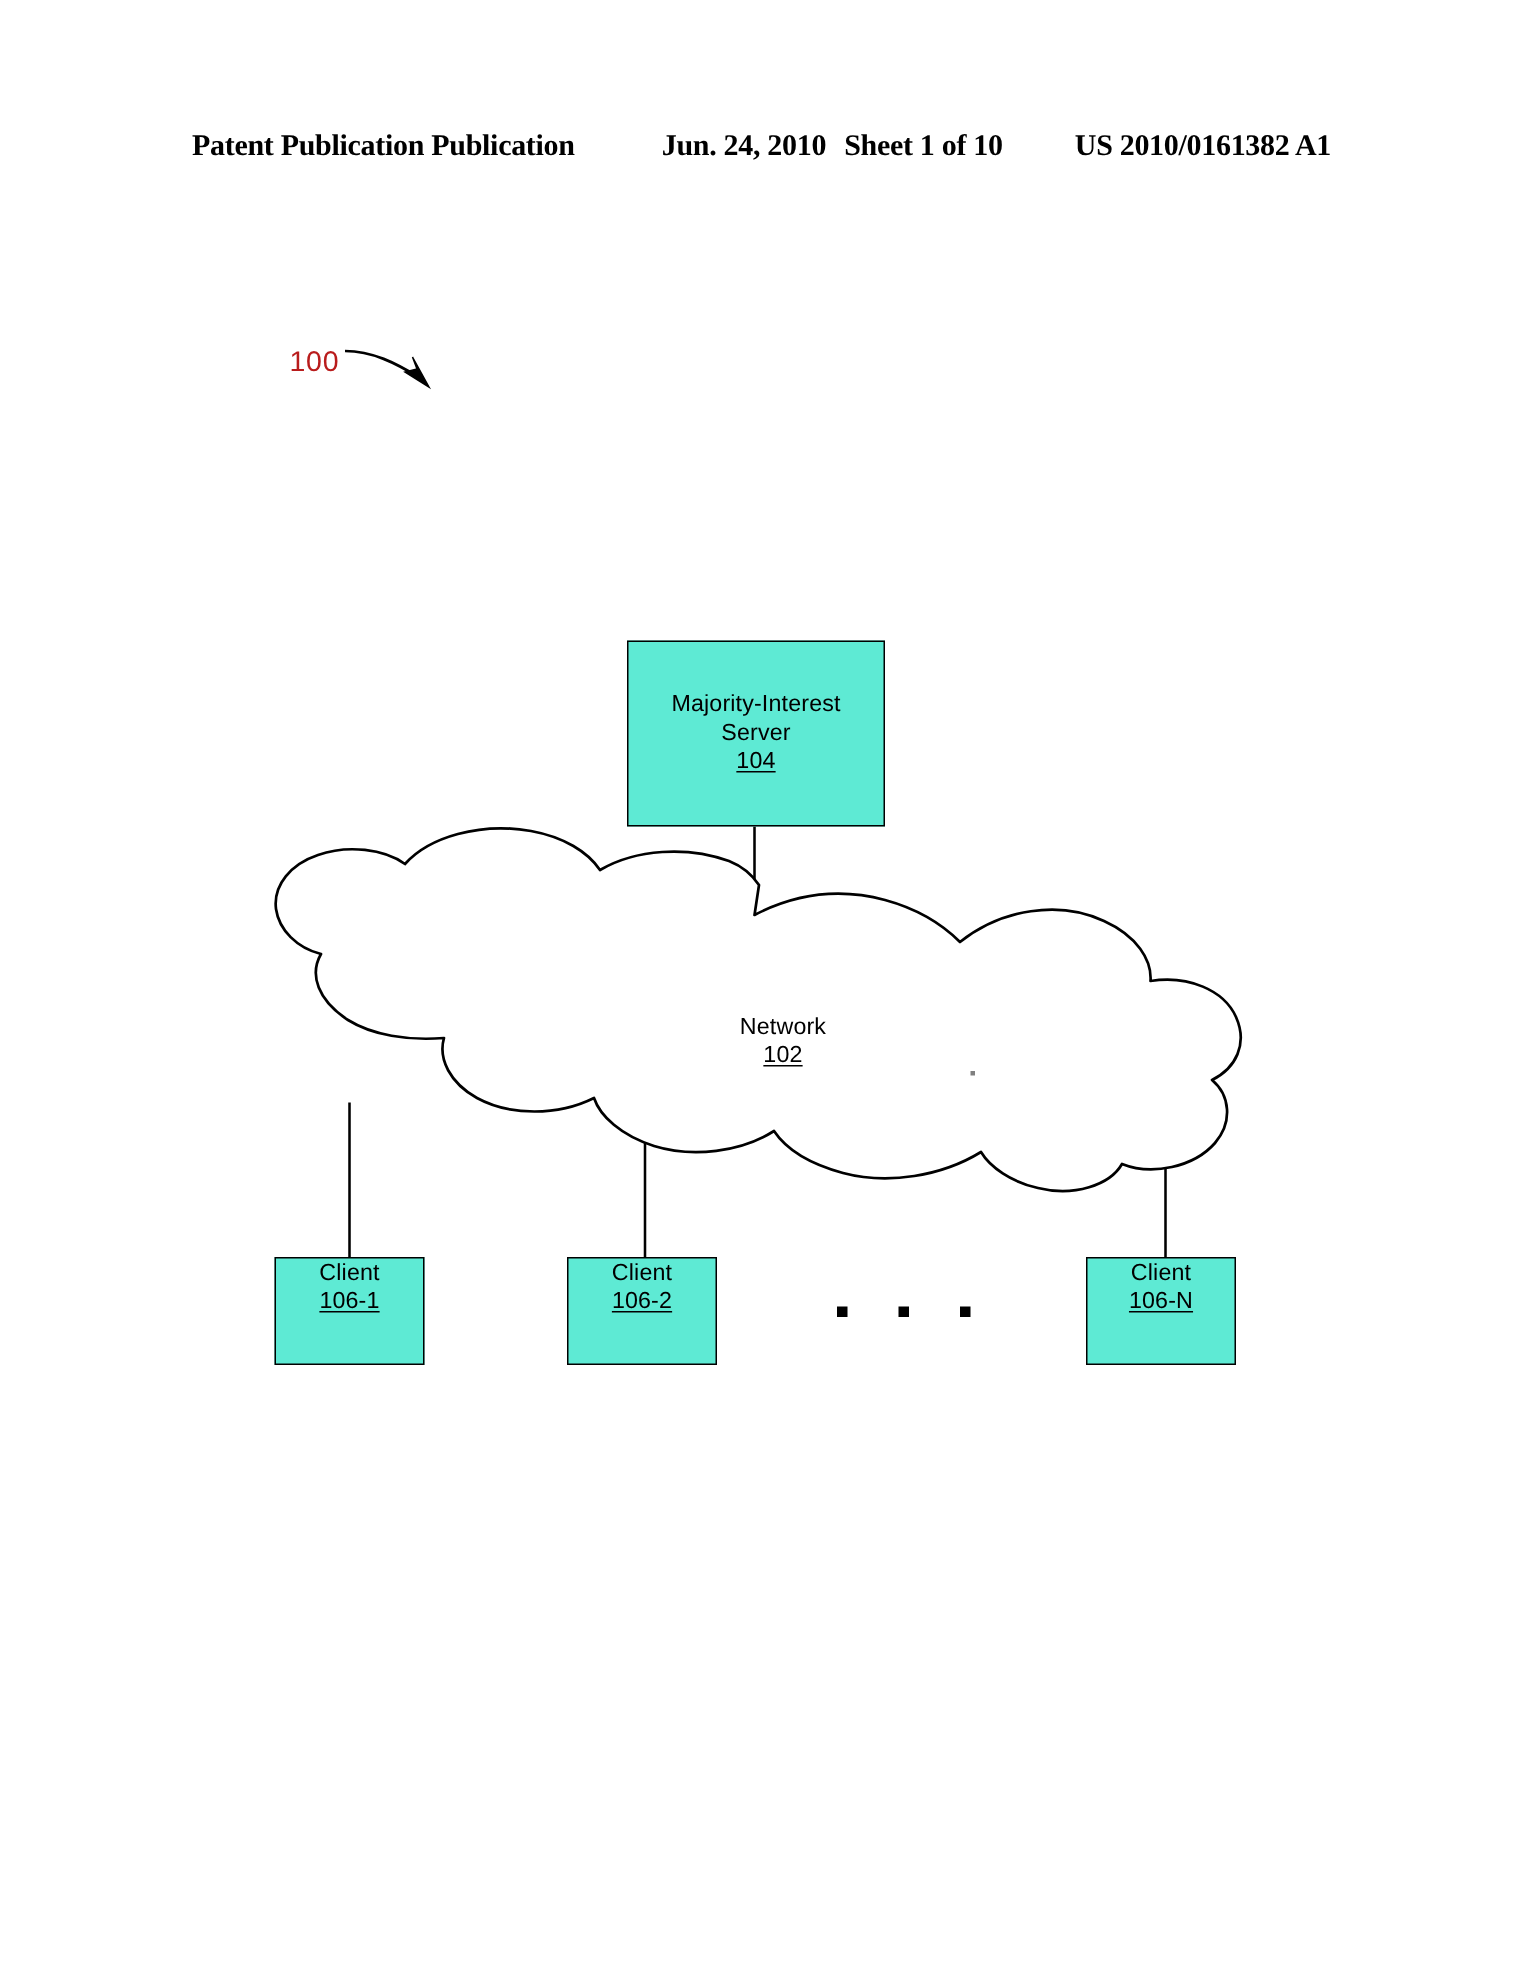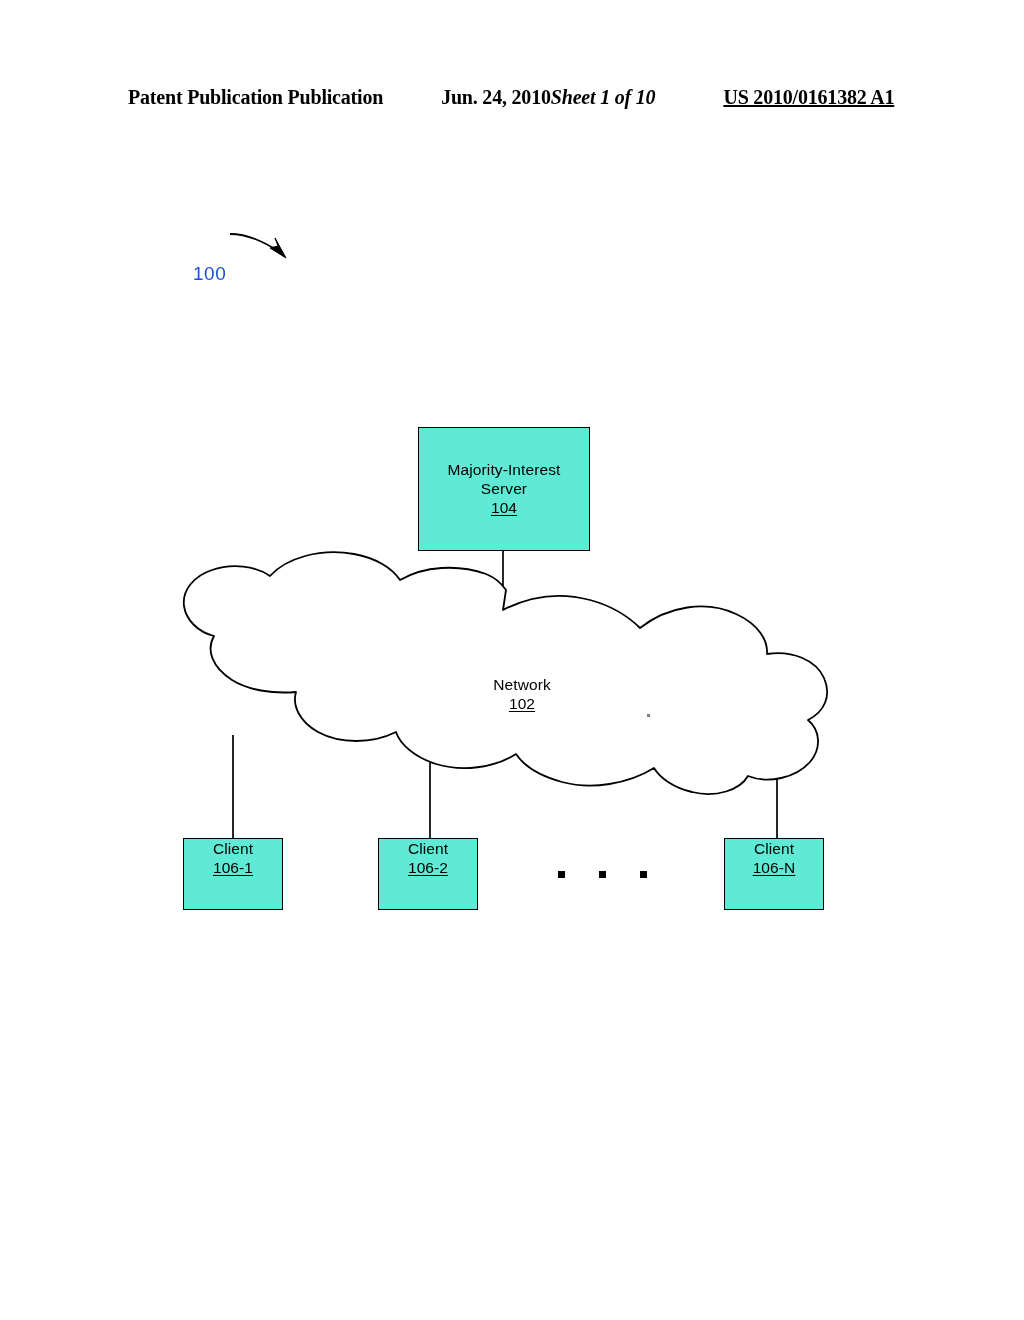--- a/index.html
+++ b/index.html
@@ -27,32 +27,31 @@
     font-family: "Liberation Serif", serif;
     font-weight: bold;
     font-size: 20px;
     color: #000000;
     white-space: nowrap;
     display: flex;
     align-items: baseline;
   }
   .hdr-title    { letter-spacing: -0.2px; }
   .hdr-date     { margin-left: 58px; letter-spacing: -0.2px; }
-  .hdr-sheet    { letter-spacing: -0.2px; font-style: italic; }
-  .hdr-number   { margin-left: 68px; letter-spacing: -0.2px; text-decoration: underline; }
+  .hdr-sheet    { margin-left: 12px; letter-spacing: -0.2px; }
+  .hdr-number   { margin-left: 48px; letter-spacing: -0.2px; }
 
   
   .ref-100 {
     position: absolute;
     left: 193px;
     top: 231px;
     font-size: 19px;
-    color: #1d4ed8;
+    color: #b91c1c;
     letter-spacing: 0.5px;
-    margin-top: 32px;
   }
   .ref-100-arrow {
     position: absolute;
     left: 228px;
     top: 226px;
     width: 70px;
     height: 40px;
   }
 
   

